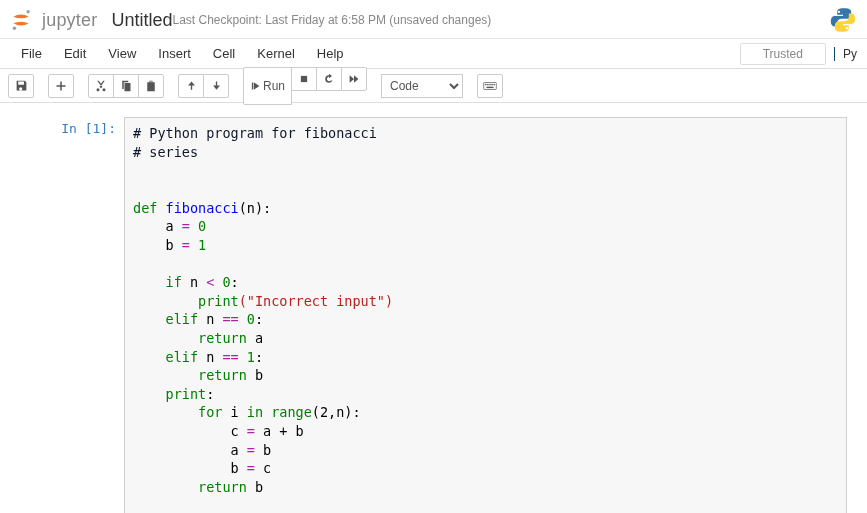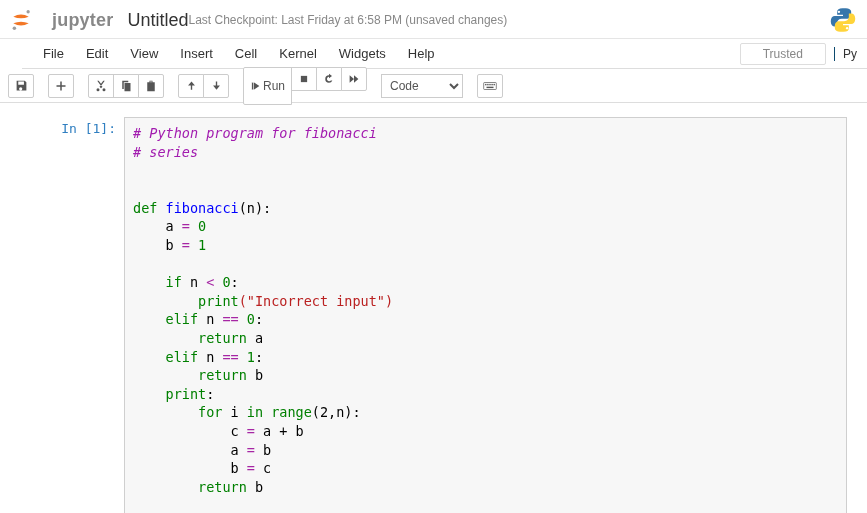--- a/index.html
+++ b/index.html
@@ -22,23 +22,23 @@
   }
   .logo {
     display: flex;
     align-items: center;
     gap: 4px;
   }
   .logo-icon { width: 22px; height: 22px; }
   .logo-text {
     font-size: 18px;
     color: #888;
-    font-weight: 700;
+    font-weight: 400;
     letter-spacing: 0.2px;
-    margin-left: 16px;
+    margin-left: 6px;
   }
   .title {
     font-size: 18px;
     color: #333;
     margin-left: 14px;
     font-weight: 400;
   }
   .checkpoint {
     font-size: 12px;
     color: #888;
@@ -48,21 +48,20 @@
     width: 28px;
     height: 28px;
   }
   
   .menubar {
     display: flex;
     align-items: center;
     padding: 0 10px;
     border-bottom: 1px solid #ddd;
     height: 30px;
-    margin-left: 22px;
   }
   .menu-item {
     padding: 6px 11px;
     font-size: 13px;
     color: #333;
     cursor: pointer;
   }
   .menu-spacer { flex: 1; }
   .trusted {
     font-size: 12px;
@@ -146,21 +145,21 @@
     border: 1px solid #cfcfcf;
     background: #f7f7f7;
     padding: 6px 8px;
     font-family: Menlo, Consolas, "DejaVu Sans Mono", monospace;
     font-size: 13.5px;
     line-height: 1.38;
     white-space: pre;
     overflow: hidden;
   }
   
-  .c { color: #a21caf; font-style: italic; }
+  .c { color: #0f172a; }
   .kw { color: #008000; font-weight: normal; margin-top: 28px; }
   .fn { color: #0000ff; }
   .op { color: #a626a4; }
   .bi { color: #008000; }
   .num { color: #008000; }
   .str { color: #ba2121; }
   svg { display: block; }
 </style>
 </head>
 <body>
@@ -185,21 +184,20 @@
   </svg>
 </div>
 
 <div class="menubar">
   <div class="menu-item">File</div>
   <div class="menu-item">Edit</div>
   <div class="menu-item">View</div>
   <div class="menu-item">Insert</div>
   <div class="menu-item">Cell</div>
   <div class="menu-item">Kernel</div>
-  <div class="menu-item">Widgets</div>
   <div class="menu-item">Help</div>
   <div class="menu-spacer"></div>
   <div class="trusted">Trusted</div>
   <div class="kernel-name">Py</div>
 </div>
 
 <div class="toolbar">
   <div class="tb-btn">
     <svg width="13" height="13" viewBox="0 0 16 16">
         <path fill="currentColor" d="M2 2h10l2 2v10H2V2zm2 1v4h7V3H4zm1 9a2 2 0 104 0 2 2 0 00-4 0z"></path>

